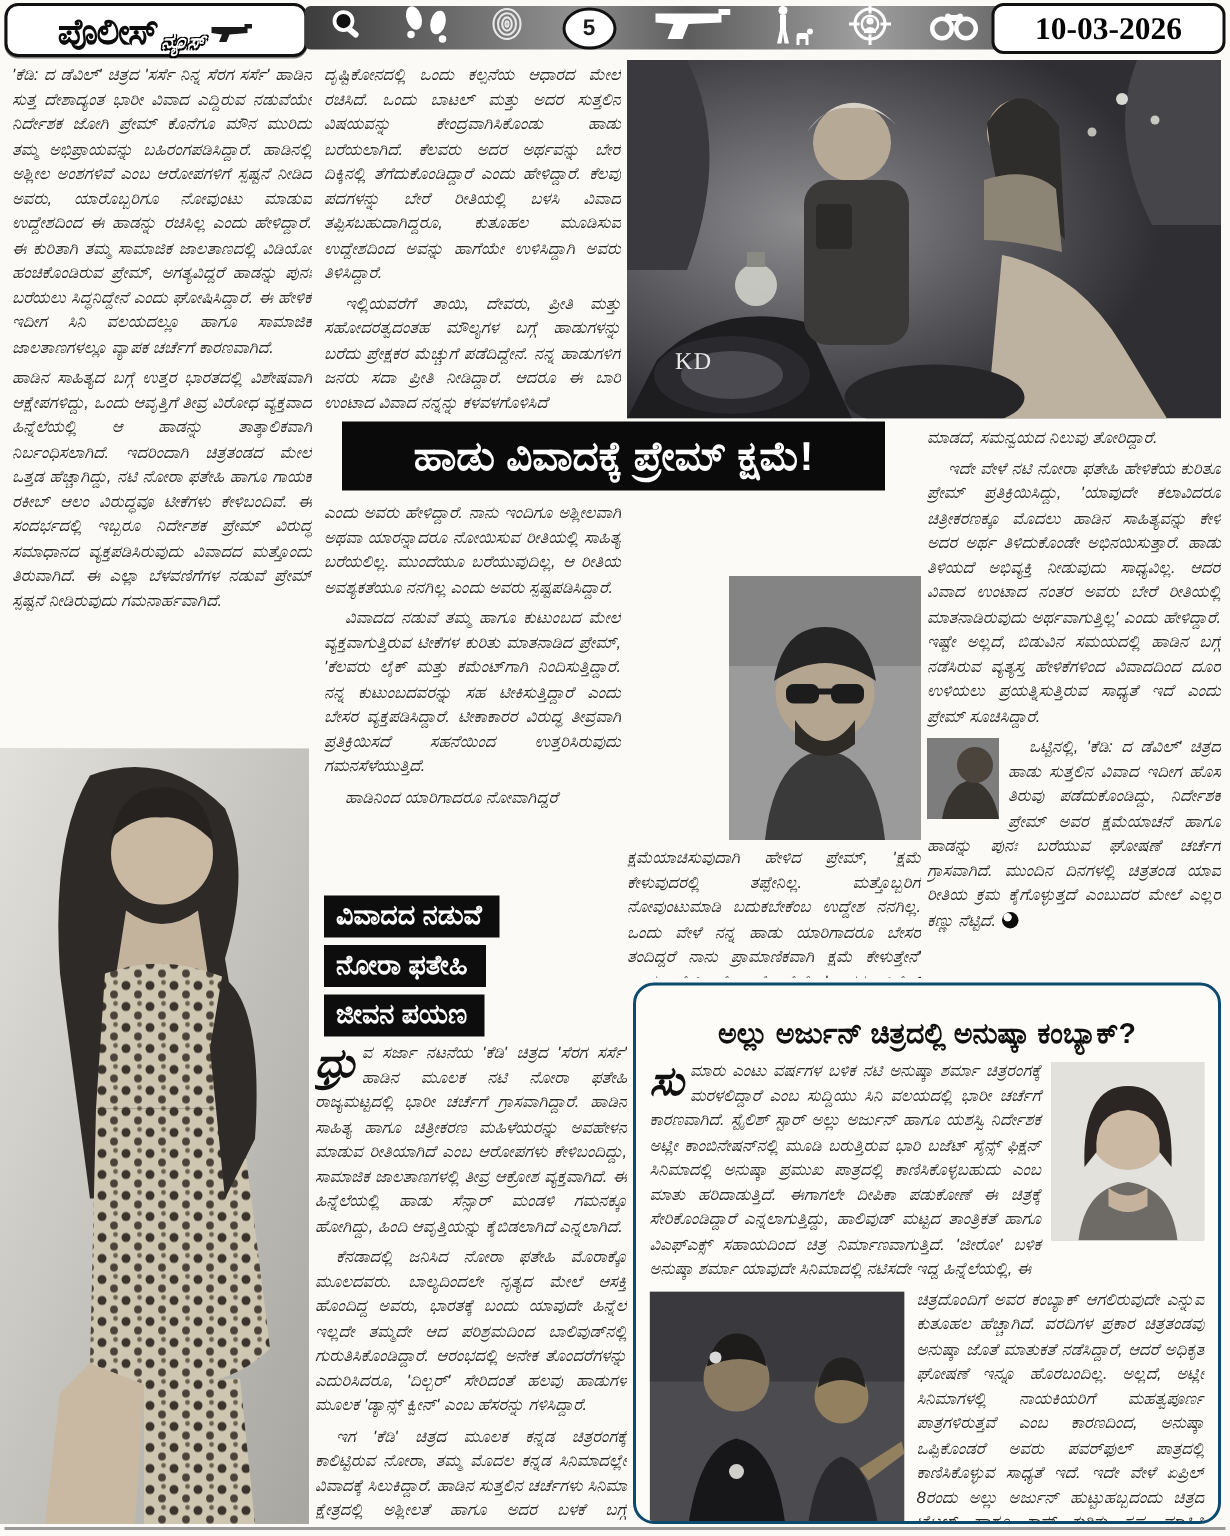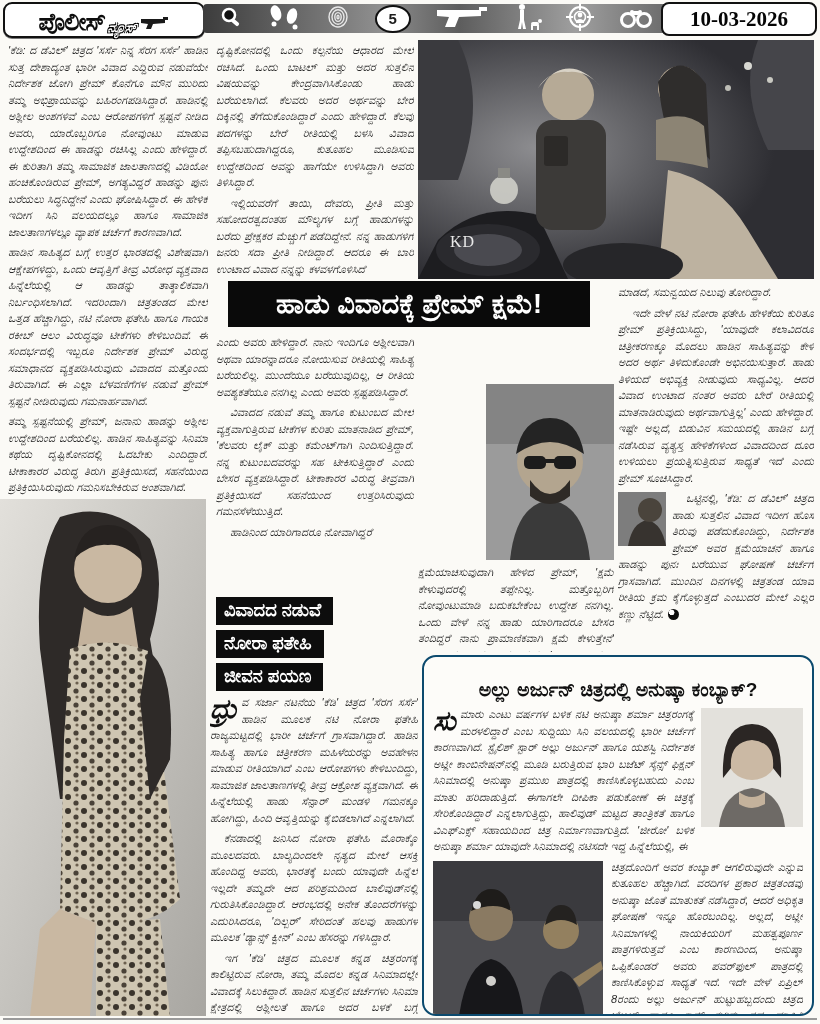--- a/index.html
+++ b/index.html
@@ -166,21 +166,20 @@
         </svg>
     </span>
   </div>
 
   <div class="datebox">10-03-2026</div>
 </div>
 
 <div class="coltext abs" style="left:8px;top:42px;width:200px;height:456px;">
   <p class="noindent">'ಕೆಡಿ: ದ ಡೆವಿಲ್' ಚಿತ್ರದ 'ಸರ್ಸೆ ನಿನ್ನ ಸೆರಗ ಸರ್ಸೆ' ಹಾಡಿನ ಸುತ್ತ ದೇಶಾದ್ಯಂತ ಭಾರೀ ವಿವಾದ ಎದ್ದಿರುವ ನಡುವೆಯೇ ನಿರ್ದೇಶಕ ಜೋಗಿ ಪ್ರೇಮ್ ಕೊನೆಗೂ ಮೌನ ಮುರಿದು ತಮ್ಮ ಅಭಿಪ್ರಾಯವನ್ನು ಬಹಿರಂಗಪಡಿಸಿದ್ದಾರೆ. ಹಾಡಿನಲ್ಲಿ ಅಶ್ಲೀಲ ಅಂಶಗಳಿವೆ ಎಂಬ ಆರೋಪಗಳಿಗೆ ಸ್ಪಷ್ಟನೆ ನೀಡಿದ ಅವರು, ಯಾರೊಬ್ಬರಿಗೂ ನೋವುಂಟು ಮಾಡುವ ಉದ್ದೇಶದಿಂದ ಈ ಹಾಡನ್ನು ರಚಿಸಿಲ್ಲ ಎಂದು ಹೇಳಿದ್ದಾರೆ. ಈ ಕುರಿತಾಗಿ ತಮ್ಮ ಸಾಮಾಜಿಕ ಜಾಲತಾಣದಲ್ಲಿ ವಿಡಿಯೋ ಹಂಚಿಕೊಂಡಿರುವ ಪ್ರೇಮ್, ಅಗತ್ಯವಿದ್ದರೆ ಹಾಡನ್ನು ಪುನಃ ಬರೆಯಲು ಸಿದ್ಧನಿದ್ದೇನೆ ಎಂದು ಘೋಷಿಸಿದ್ದಾರೆ. ಈ ಹೇಳಿಕೆ ಇದೀಗ ಸಿನಿ ವಲಯದಲ್ಲೂ ಹಾಗೂ ಸಾಮಾಜಿಕ ಜಾಲತಾಣಗಳಲ್ಲೂ ವ್ಯಾಪಕ ಚರ್ಚೆಗೆ ಕಾರಣವಾಗಿದೆ.</p>
   <p class="noindent">ಹಾಡಿನ ಸಾಹಿತ್ಯದ ಬಗ್ಗೆ ಉತ್ತರ ಭಾರತದಲ್ಲಿ ವಿಶೇಷವಾಗಿ ಆಕ್ಷೇಪಗಳಿದ್ದು, ಒಂದು ಆವೃತ್ತಿಗೆ ತೀವ್ರ ವಿರೋಧ ವ್ಯಕ್ತವಾದ ಹಿನ್ನೆಲೆಯಲ್ಲಿ ಆ ಹಾಡನ್ನು ತಾತ್ಕಾಲಿಕವಾಗಿ ನಿರ್ಬಂಧಿಸಲಾಗಿದೆ. ಇದರಿಂದಾಗಿ ಚಿತ್ರತಂಡದ ಮೇಲೆ ಒತ್ತಡ ಹೆಚ್ಚಾಗಿದ್ದು, ನಟಿ ನೋರಾ ಫತೇಹಿ ಹಾಗೂ ಗಾಯಕ ರಕೀಬ್ ಆಲಂ ವಿರುದ್ಧವೂ ಟೀಕೆಗಳು ಕೇಳಿಬಂದಿವೆ. ಈ ಸಂದರ್ಭದಲ್ಲಿ ಇಬ್ಬರೂ ನಿರ್ದೇಶಕ ಪ್ರೇಮ್ ವಿರುದ್ಧ ಸಮಾಧಾನದ ವ್ಯಕ್ತಪಡಿಸಿರುವುದು ವಿವಾದದ ಮತ್ತೊಂದು ತಿರುವಾಗಿದೆ. ಈ ಎಲ್ಲಾ ಬೆಳವಣಿಗೆಗಳ ನಡುವೆ ಪ್ರೇಮ್ ಸ್ಪಷ್ಟನೆ ನೀಡಿರುವುದು ಗಮನಾರ್ಹವಾಗಿದೆ.</p>
-  <p class="noindent">ತಮ್ಮ ಸ್ಪಷ್ಟನೆಯಲ್ಲಿ ಪ್ರೇಮ್, ಜನಾನು ಹಾಡನ್ನು ಅಶ್ಲೀಲ ಉದ್ದೇಶದಿಂದ ಬರೆಯಲಿಲ್ಲ. ಹಾಡಿನ ಸಾಹಿತ್ಯವನ್ನು ಸಿನಿಮಾ ಕಥೆಯ ದೃಷ್ಟಿಕೋನದಲ್ಲಿ ಓದಬೇಕು ಎಂದಿದ್ದಾರೆ. ಟೀಕಾಕಾರರ ವಿರುದ್ಧ ತಿರುಗಿ ಪ್ರತಿಕ್ರಿಯಿಸದೆ, ಸಹನೆಯಿಂದ ಪ್ರತಿಕ್ರಿಯಿಸಿರುವುದು ಗಮನಿಸಬೇಕಿರುವ ಅಂಶವಾಗಿದೆ.</p>
 </div>
 
 <div class="coltext abs" style="left:216px;top:42px;width:198px;height:236px;">
   <p class="noindent">ದೃಷ್ಟಿಕೋನದಲ್ಲಿ ಒಂದು ಕಲ್ಪನೆಯ ಆಧಾರದ ಮೇಲೆ ರಚಿಸಿದೆ. ಒಂದು ಬಾಟಲ್ ಮತ್ತು ಅದರ ಸುತ್ತಲಿನ ವಿಷಯವನ್ನು ಕೇಂದ್ರವಾಗಿಸಿಕೊಂಡು ಹಾಡು ಬರೆಯಲಾಗಿದೆ. ಕೆಲವರು ಅದರ ಅರ್ಥವನ್ನು ಬೇರೆ ದಿಕ್ಕಿನಲ್ಲಿ ತೆಗೆದುಕೊಂಡಿದ್ದಾರೆ ಎಂದು ಹೇಳಿದ್ದಾರೆ. ಕೆಲವು ಪದಗಳನ್ನು ಬೇರೆ ರೀತಿಯಲ್ಲಿ ಬಳಸಿ ವಿವಾದ ತಪ್ಪಿಸಬಹುದಾಗಿದ್ದರೂ, ಕುತೂಹಲ ಮೂಡಿಸುವ ಉದ್ದೇಶದಿಂದ ಅವನ್ನು ಹಾಗೆಯೇ ಉಳಿಸಿದ್ದಾಗಿ ಅವರು ತಿಳಿಸಿದ್ದಾರೆ.</p>
   <p>ಇಲ್ಲಿಯವರೆಗೆ ತಾಯಿ, ದೇವರು, ಪ್ರೀತಿ ಮತ್ತು ಸಹೋದರತ್ವದಂತಹ ಮೌಲ್ಯಗಳ ಬಗ್ಗೆ ಹಾಡುಗಳನ್ನು ಬರೆದು ಪ್ರೇಕ್ಷಕರ ಮೆಚ್ಚುಗೆ ಪಡೆದಿದ್ದೇನೆ. ನನ್ನ ಹಾಡುಗಳಿಗೆ ಜನರು ಸದಾ ಪ್ರೀತಿ ನೀಡಿದ್ದಾರೆ. ಆದರೂ ಈ ಬಾರಿ ಉಂಟಾದ ವಿವಾದ ನನ್ನನ್ನು ಕಳವಳಗೊಳಿಸಿದೆ</p>
 </div>
 
 <div class="photo photo-kd">
   <svg width="396" height="239" viewBox="0 0 396 239">
     <defs>

